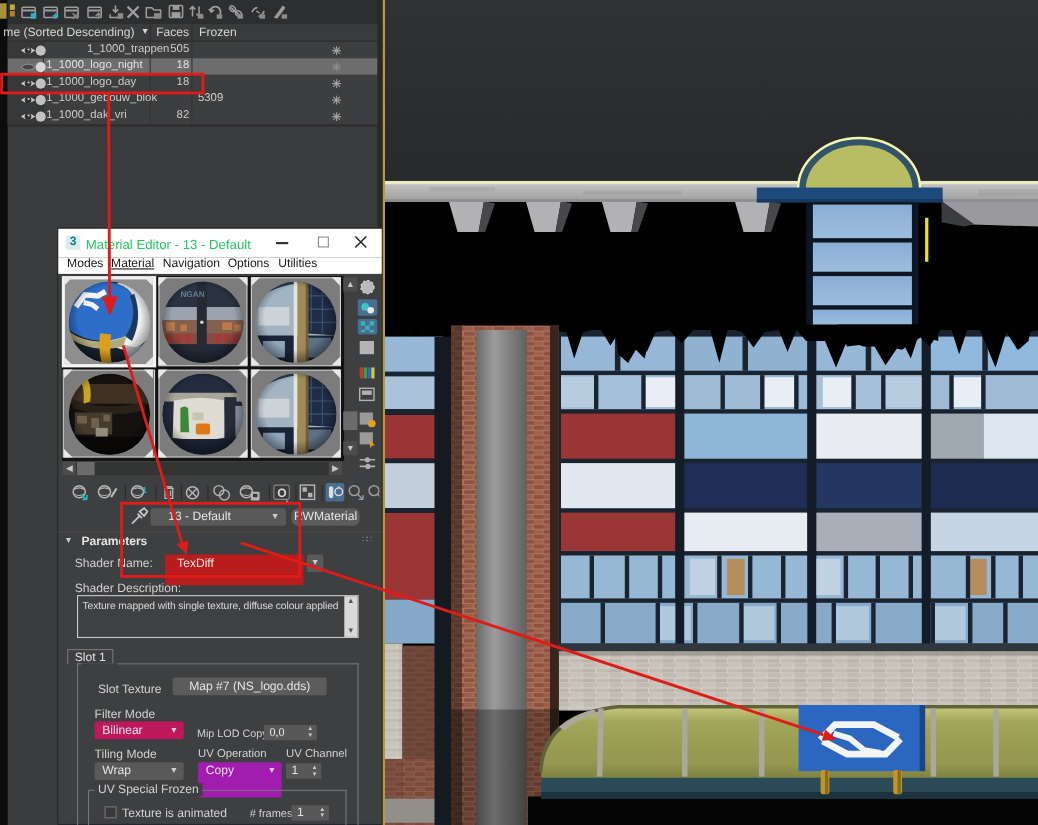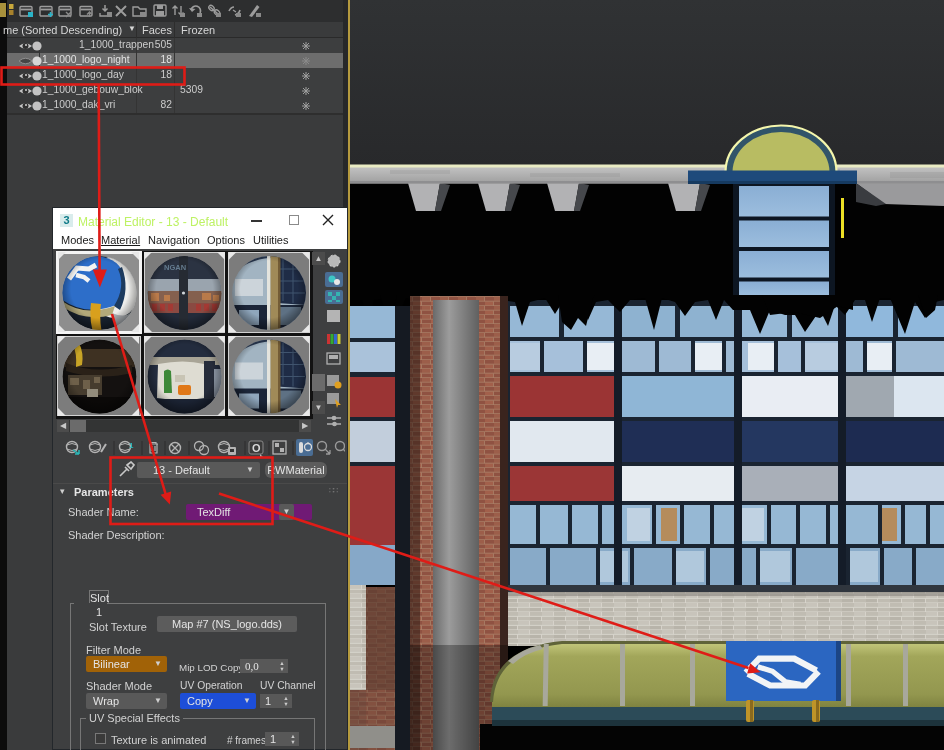--- a/index.html
+++ b/index.html
@@ -148,21 +148,21 @@
       <span class="abs" style="left:35px;top:61px;">1_1000_dak_vri</span>
         <span class="abs" style="left:141px;top:61px;width:24px;text-align:right;">82</span>
     </div>
     <div class="abs" style="left:7px;top:113px;width:336px;height:2px;background:#2e2e2e;"></div>
   </div>
 
   <div id="me" class="abs" style="left:52px;top:207px;width:296px;height:543px;background:#3e3f40;border:1px solid #23272b;font-size:11px;color:#d2d2d2;">
 
     <div class="abs" style="left:0;top:0;width:294px;height:26px;background:#ffffff;"></div>
     <div class="abs" style="left:7px;top:6px;width:13px;height:13px;background:#d9ecec;color:#0e7a88;font-size:11px;font-weight:bold;text-align:center;line-height:13px;">3</div>
-    <div class="abs" style="left:25px;top:7px;color:#bef264;font-size:12px;">Material Editor - 13 - Default</div>
+    <div class="abs" style="left:25px;top:7px;color:#22c55e;font-size:12px;">Material Editor - 13 - Default</div>
     <div class="abs" style="left:198px;top:12px;width:11px;height:1.5px;background:#333;"></div>
     <div class="abs" style="left:236px;top:7px;width:10px;height:10px;border:1.3px solid #8a8a8a;"></div>
     <svg class="abs" style="left:269px;top:6px;" width="12" height="12">
         <path d="M1 1 L11 11 M11 1 L1 11" stroke="#222" stroke-width="1.4"></path>
       </svg>
 
     <div class="abs" style="left:0;top:26px;width:294px;height:15px;background:#ffffff;color:#1a1a1a;font-size:11px;">
       <span class="abs" style="left:8px;top:0;">Modes</span>
       <span class="abs" style="left:48px;top:0;text-decoration:underline;">Material</span>
       <span class="abs" style="left:95px;top:0;">Navigation</span>
@@ -438,44 +438,51 @@
       <span style="margin-left:16px;">13 - Default</span>
       <span class="abs" style="right:6px;top:0;font-size:8px;color:#cfcfcf;">▼</span>
     </div>
     <div class="abs" style="left:212px;top:254px;width:62px;height:16px;background:#5c5c5c;border-radius:6px;color:#e4e4e4;line-height:16px;text-align:center;">RWMaterial</div>
 
     <div class="abs" style="left:0;top:275px;width:294px;height:1px;background:#4a4a4a;"></div>
     <span class="abs" style="left:7px;top:278px;font-size:9px;color:#cfcfcf;">▾</span>
     <div class="abs" style="left:21px;top:278px;font-weight:bold;color:#e6e6e6;">Parameters</div>
     <div class="abs" style="left:276px;top:278px;color:#8a8a8a;font-size:8px;letter-spacing:-1px;">∷∷</div>
     <div class="abs" style="left:15px;top:298px;">Shader Name:</div>
-    <div class="abs" style="left:97px;top:296px;width:126px;height:16px;background:#701a75;border-radius:2px;color:#e4e4e4;line-height:16px;margin-left:36px;"><span style="margin-left:11px;">TexDiff</span></div>
+    <div class="abs" style="left:97px;top:296px;width:126px;height:28px;background:#b91c1c;border-radius:2px;color:#e4e4e4;line-height:16px;"><span style="margin-left:11px;">TexDiff</span></div>
     <div class="abs" style="left:226px;top:296px;width:15px;height:16px;background:#595959;border-radius:2px;text-align:center;font-size:8px;line-height:16px;color:#cfcfcf;">▼</div>
     <div class="abs" style="left:15px;top:321px;">Shader Description:</div>
-
-    <div class="abs" style="left:36px;top:382px;width:20px;height:14px;border:1px solid #767676;border-bottom:none;background:#3e3f40;text-align:center;line-height:14px;color:#e2e2e2;">Slot 1</div>
+    <div class="abs" style="left:17px;top:333px;width:256px;height:39px;background:#3f4041;border:1px solid #c9c9c9;">
+      <div class="abs" style="left:4px;top:3px;white-space:nowrap;font-size:9.4px;letter-spacing:-0.1px;color:#dadada;">Texture mapped with single texture, diffuse colour applied</div>
+      <div class="abs" style="right:0;top:0;width:12px;height:37px;background:#d9d9d9;">
+        <div style="color:#555;font-size:7px;text-align:center;line-height:10px;">▲</div>
+        <div class="abs" style="bottom:0;width:12px;color:#555;font-size:7px;text-align:center;line-height:10px;">▼</div>
+      </div>
+    </div>
+
+    <div class="abs" style="left:8px;top:382px;width:42px;height:14px;border:1px solid #767676;border-bottom:none;background:#3e3f40;text-align:center;line-height:14px;color:#e2e2e2;">Slot 1</div>
     <div class="abs" style="left:17px;top:395px;width:256px;height:147px;border:1px solid #767676;border-bottom:none;"></div>
     <div class="abs" style="left:21px;top:395px;width:33px;height:2px;background:#3e3f40;"></div>
     <div class="abs" style="left:36px;top:413px;">Slot Texture</div>
     <div class="abs" style="left:104px;top:408px;width:140px;height:16px;background:#5c5c5c;border-radius:2px;color:#e4e4e4;line-height:16px;text-align:center;">Map #7 (NS_logo.dds)</div>
     <div class="abs" style="left:33px;top:436px;">Filter Mode</div>
-    <div class="abs" style="left:33px;top:448px;width:81px;height:16px;background:#a16207;border-radius:2px;color:#e4e4e4;line-height:16px;"><span style="margin-left:7px;">Bilinear</span><span class="abs" style="right:5px;top:0;font-size:8px;color:#cfcfcf;">▼</span></div>
+    <div class="abs" style="left:33px;top:448px;width:81px;height:16px;background:#be185d;border-radius:2px;color:#e4e4e4;line-height:16px;"><span style="margin-left:7px;">Bilinear</span><span class="abs" style="right:5px;top:0;font-size:8px;color:#cfcfcf;">▼</span></div>
     <div class="abs" style="left:126px;top:454px;font-size:9.8px;">Mip LOD Copy</div>
     <div class="abs" style="left:187px;top:451px;width:48px;height:14px;background:#585858;color:#e4e4e4;line-height:14px;"><span style="margin-left:5px;font-family:Liberation Serif, serif;">0,0</span>
       <span class="abs" style="right:2px;top:1px;width:8px;font-size:5.5px;line-height:6px;color:#ccc;text-align:center;">▲<br>▼</span></div>
-    <div class="abs" style="left:33px;top:472px;">Shader Mode</div>
+    <div class="abs" style="left:33px;top:472px;">Tiling Mode</div>
     <div class="abs" style="left:127px;top:472px;font-size:10.3px;">UV Operation</div>
     <div class="abs" style="left:207px;top:472px;font-size:10.3px;">UV Channel</div>
     <div class="abs" style="left:33px;top:485px;width:81px;height:16px;background:#595959;border-radius:2px;color:#e4e4e4;line-height:16px;"><span style="margin-left:7px;">Wrap</span><span class="abs" style="right:5px;top:0;font-size:8px;color:#cfcfcf;">▼</span></div>
-    <div class="abs" style="left:127px;top:485px;width:76px;height:16px;background:#1d4ed8;border-radius:2px;color:#e4e4e4;line-height:16px;"><span style="margin-left:7px;">Copy</span><span class="abs" style="right:5px;top:0;font-size:8px;color:#cfcfcf;">▼</span></div>
+    <div class="abs" style="left:127px;top:485px;width:76px;height:32px;background:#a21caf;border-radius:2px;color:#e4e4e4;line-height:16px;"><span style="margin-left:7px;">Copy</span><span class="abs" style="right:5px;top:0;font-size:8px;color:#cfcfcf;">▼</span></div>
     <div class="abs" style="left:207px;top:486px;width:32px;height:14px;background:#585858;color:#e4e4e4;line-height:14px;"><span style="margin-left:5px;">1</span>
       <span class="abs" style="right:2px;top:1px;width:8px;font-size:5.5px;line-height:6px;color:#ccc;text-align:center;">▲<br>▼</span></div>
 
     <div class="abs" style="left:27px;top:510px;width:235px;height:32px;border:1px solid #767676;border-bottom:none;"></div>
-    <div class="abs" style="left:33px;top:504px;background:#3e3f40;padding:0 3px;">UV Special Effects</div>
+    <div class="abs" style="left:33px;top:504px;background:#3e3f40;padding:0 3px;">UV Special Frozen</div>
     <div class="abs" style="left:42px;top:525px;width:11px;height:11px;background:#3a3a3a;border:1px solid #787878;"></div>
     <div class="abs" style="left:58px;top:526px;">Texture is animated</div>
     <div class="abs" style="left:174px;top:527px;font-size:10px;"># frames</div>
     <div class="abs" style="left:212px;top:524px;width:34px;height:14px;background:#585858;color:#e4e4e4;line-height:14px;"><span style="margin-left:5px;">1</span>
       <span class="abs" style="right:2px;top:1px;width:8px;font-size:5.5px;line-height:6px;color:#ccc;text-align:center;">▲<br>▼</span></div>
   </div>
 
   <div id="vp" class="abs" style="left:350px;top:0;width:594px;height:750px;background:#000;">
   <svg width="594" height="750">
     <defs>

